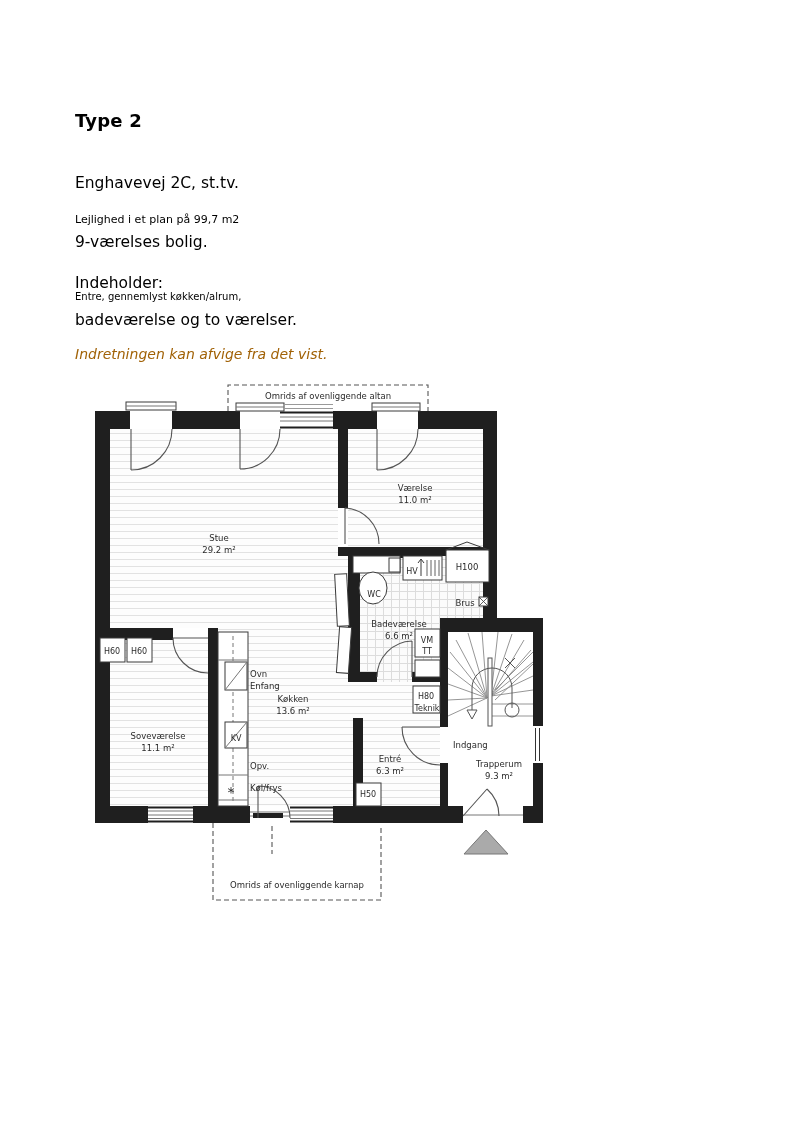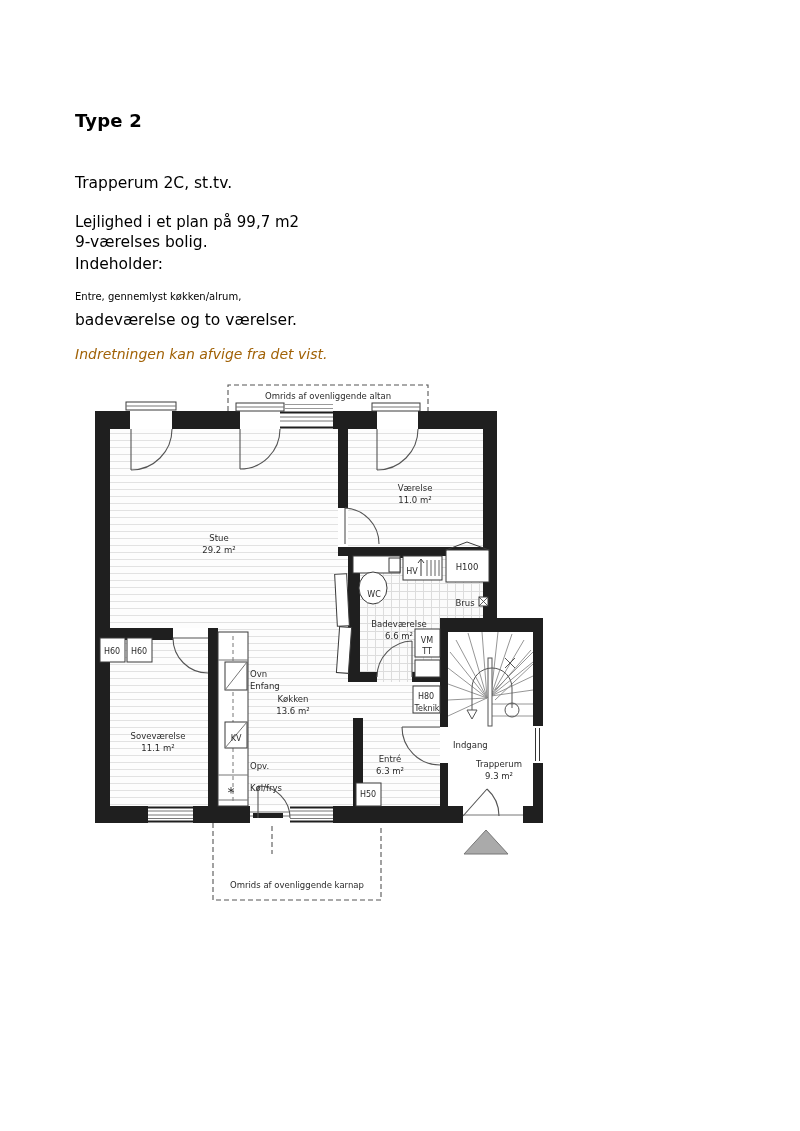--- a/index.html
+++ b/index.html
@@ -3,43 +3,43 @@
 <meta charset="utf-8">
 <style>
   html,body { margin:0; padding:0; background:#ffffff; }
   .page {
     position:relative; width:800px; height:1131px; background:#ffffff;
     font-family:"DejaVu Sans", sans-serif; color:#000; overflow:hidden;
   }
   .hdr { position:absolute; left:75px; white-space:pre; }
   .t-title   { top:110px; font-size:18px; font-weight:bold; letter-spacing:.2px; }
   .t-address { top:174px; font-size:15.5px; }
-  .t-l1      { top:213px; font-size:15px; }
+  .t-l1      { top:213px; font-size:11px; }
   .t-l2      { top:233px; font-size:15.5px; }
-  .t-ind     { top:255px; font-size:15.5px; }
+  .t-ind     { top:274px; font-size:15.5px; }
   .t-c1      { top:291px; font-size:10px;text-align:right; }
   .t-c2      { top:311px; font-size:15.5px;text-align:right; }
   .t-disc    { top:346px; font-size:14px; font-style:italic; color:#a16207; }
   svg text { font-family:"DejaVu Sans", sans-serif; fill:#2b2b2b; }
   .pl  { font-size:8.5px; }
   .pls { font-size:8px; }
   .wall { fill:#1f1f1f; }
   .fix  { fill:#ffffff; stroke:#3a3a3a; stroke-width:1; }
   .door { fill:none; stroke:#555; stroke-width:1.1; }
   .dash { fill:none; stroke:#555; stroke-width:1.1; stroke-dasharray:5,3; }
   .stair{ fill:none; stroke:#8a8a8a; stroke-width:0.9; }
   .thin { stroke:#777; stroke-width:1; }
 </style>
 </head>
 <body>
 
 <div class="page">
 
   <div class="hdr t-title">Type 2</div>
-  <div class="hdr t-address">Trapperum 2C, st.tv.</div>
+  <div class="hdr t-address">Enghavevej 2C, st.tv.</div>
   <div class="hdr t-l1">Lejlighed i et plan på 99,7 m2</div>
   <div class="hdr t-l2">9-værelses bolig.</div>
   <div class="hdr t-ind">Indeholder:</div>
   <div class="hdr t-c1">Entre, gennemlyst køkken/alrum,</div>
   <div class="hdr t-c2">badeværelse og to værelser.</div>
   <div class="hdr t-disc">Indretningen kan afvige fra det vist.</div>
 
   <svg style="position:absolute;left:60px;top:370px;width:560px;height:560px" viewBox="60 370 560 560" xmlns="http://www.w3.org/2000/svg">
 
     <defs>

